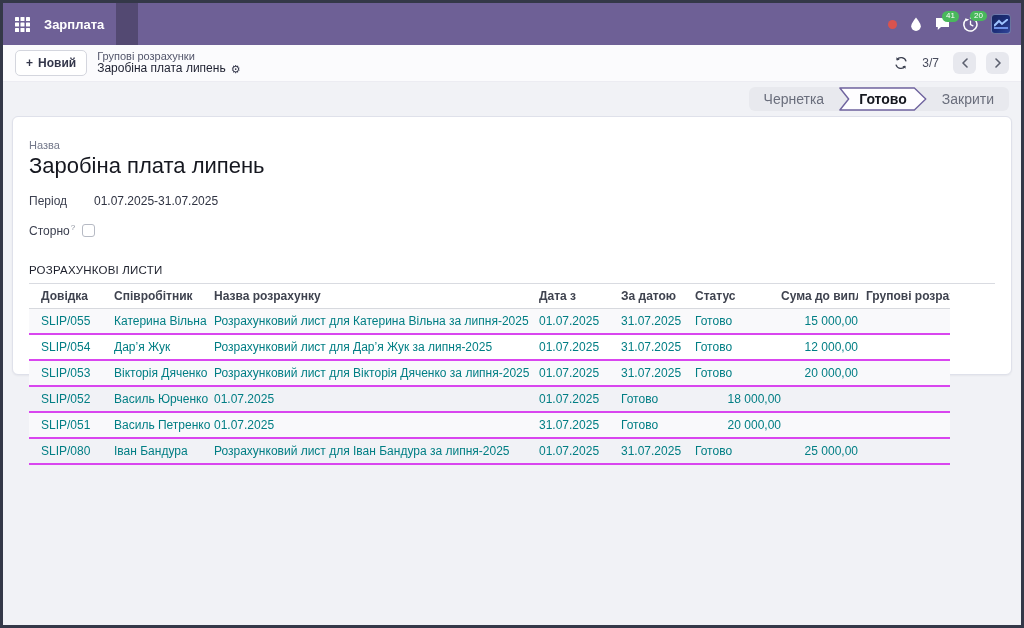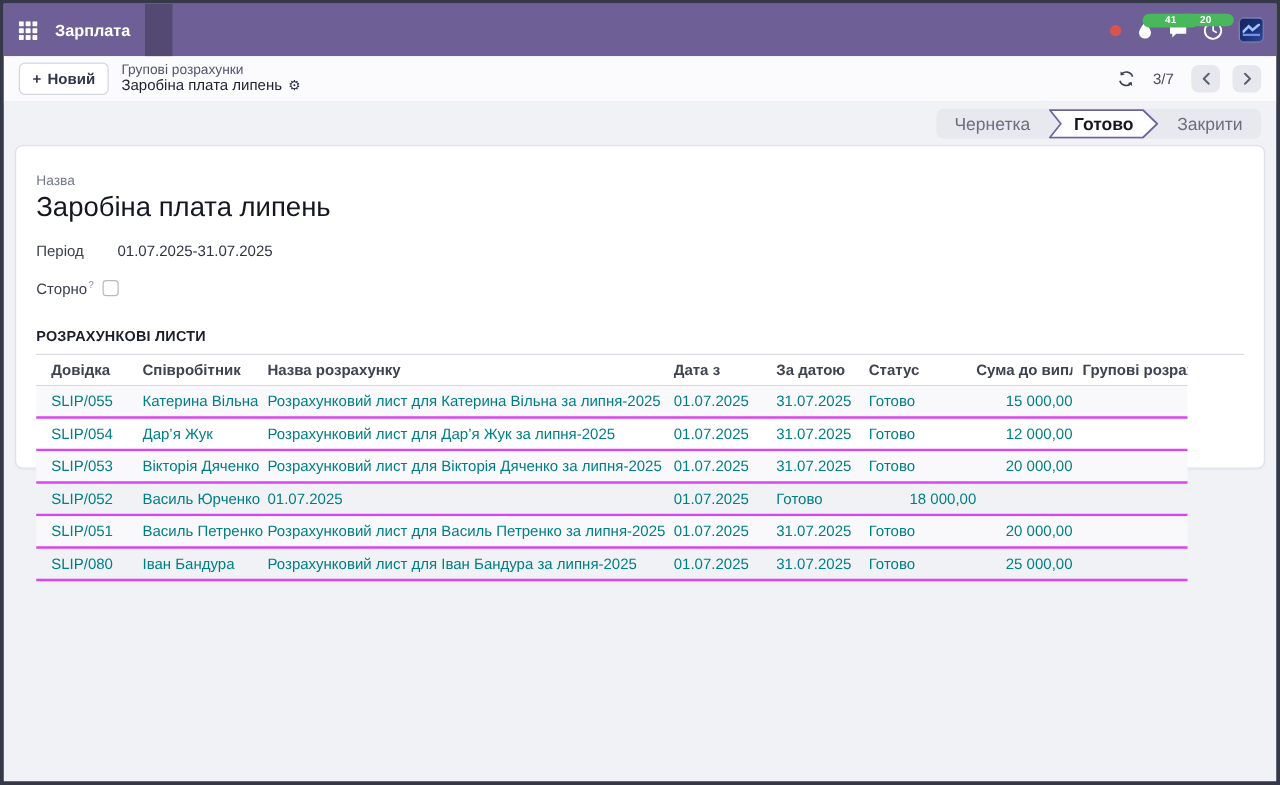--- a/index.html
+++ b/index.html
@@ -20,21 +20,21 @@
   .topbar{height:42px;background:var(--topbar);display:flex;align-items:stretch;color:#fff}
   .apps-btn{display:flex;align-items:center;padding:0 10px 0 12px;cursor:pointer}
   .brand{display:flex;align-items:center;font-size:13px;font-weight:700;padding:0 12px 0 4px}
   .menu{display:flex;align-items:stretch}
   .menu-item{display:flex;align-items:center;padding:0 11px;font-size:12px;color:#fdfdff;cursor:pointer;white-space:nowrap}
   .menu-item.active{background:rgba(0,0,0,.24)}
   .systray{margin-left:auto;display:flex;align-items:center;gap:13px;padding-right:10px}
   .tray-item{position:relative;display:flex;align-items:center;cursor:pointer}
   .red-dot{width:9px;height:9px;border-radius:50%;background:var(--alert-red)}
   .badge{position:absolute;top:-6px;right:-9px;background:var(--badge-green);color:#fff;
-    font-size:8px;font-weight:700;border-radius:7px;padding:1px 18px;line-height:1.1}
+    font-size:8px;font-weight:400;border-radius:7px;padding:1px 4px;line-height:1.1}
   .avatar{width:20px;height:20px;border-radius:4px;background:linear-gradient(135deg,#17255f 0%,#1d2f7a 55%,#32479b 100%);
     border:1px solid rgba(255,255,255,.35);display:flex;align-items:center;justify-content:center}
   .avatar svg{display:block}
   
   .control-row{height:37px;background:#fbfbfd;border-bottom:1px solid #ececf2;
     display:flex;align-items:center;padding:0 12px}
   .btn-new{display:flex;align-items:center;gap:5px;background:#fff;border:1px solid #d4d6de;
     border-radius:5px;height:26px;padding:0 10px;font-size:12px;font-weight:700;color:#33364a;cursor:pointer}
   .crumbs{margin-left:10px;display:flex;flex-direction:column;justify-content:center;line-height:1.15}
   .crumb-parent{font-size:11px;color:#53566b;cursor:pointer}
@@ -57,21 +57,21 @@
   
   .card{margin:0 9px;background:#fff;border:1px solid var(--card-border);border-radius:6px;
     height:259px;box-shadow:0 1px 2px rgba(20,20,40,.05);padding:22px 16px}
   .o-label{font-size:11px;color:#73788a}
   .sheet-title{font-size:22px;font-weight:500;color:#15171f;margin-top:2px}
   .field-row{display:flex;align-items:center;margin-top:15px}
   .field-label{width:52px;font-size:12px;color:#3c4050}
   .field-value{font-size:12px;color:#2f3342;margin-left:13px}
   .sup-help{font-size:8px;color:#8a8f9c;vertical-align:super;margin-left:1px}
   .checkbox{width:13px;height:13px;border:1px solid #b6bac4;border-radius:3px;background:#fff;cursor:pointer;margin-left:1px}
-  .section-title{margin-top:26px;font-size:11.5px;font-weight:700;letter-spacing:.2px;color:#1c1f2b;
+  .section-title{margin-top:26px;font-size:11.5px;font-weight:400;letter-spacing:.2px;color:#1c1f2b;
     padding-bottom:7px;border-bottom:1px solid #d9dbe1}
   
   .list{width:921px;margin-top:0}
   .lrow{display:grid;grid-template-columns:85px 100px 325px 82px 74px 86px 77px 1fr;
     align-items:center;height:26px;border-bottom:2px solid #d946ef;font-size:12px}
   .lrow.hdr{height:25px;border-bottom:1px solid #d7d9de;font-weight:700;color:#3f434f;cursor:default}
   .lrow .c{padding-right:4px;white-space:nowrap;overflow:hidden}
   .lrow .c1{padding-left:12px}
   .lrow .amt{text-align:right;padding-right:0}
   .lrow .batch{padding-left:8px}
@@ -256,21 +256,20 @@
         <div class="c">Василь Юрченко</div>
         <div class="c">01.07.2025</div>
         <div class="c">01.07.2025</div>
         <div class="c">Готово</div>
         <div class="c amt">18 000,00</div>
         <div class="c batch"></div>
       </div>
         <div class="lrow odd">
         <div class="c c1">SLIP/051</div>
         <div class="c">Василь Петренко</div>
-        <div class="c">Розрахунковий лист для Василь Петренко за липня-2025</div>
         <div class="c">01.07.2025</div>
         <div class="c">31.07.2025</div>
         <div class="c">Готово</div>
         <div class="c amt">20 000,00</div>
         <div class="c batch"></div>
       </div>
         <div class="lrow even">
         <div class="c c1">SLIP/080</div>
         <div class="c">Іван Бандура</div>
         <div class="c">Розрахунковий лист для Іван Бандура за липня-2025</div>

